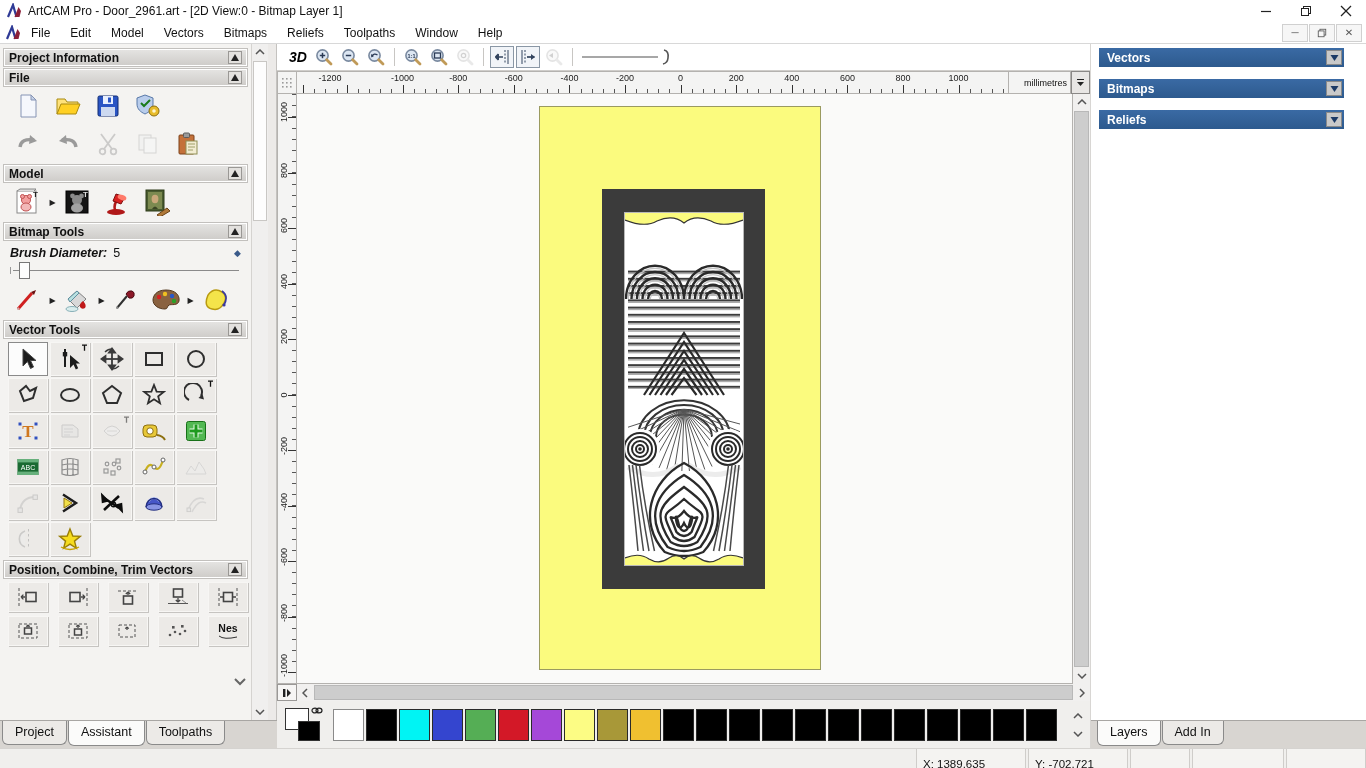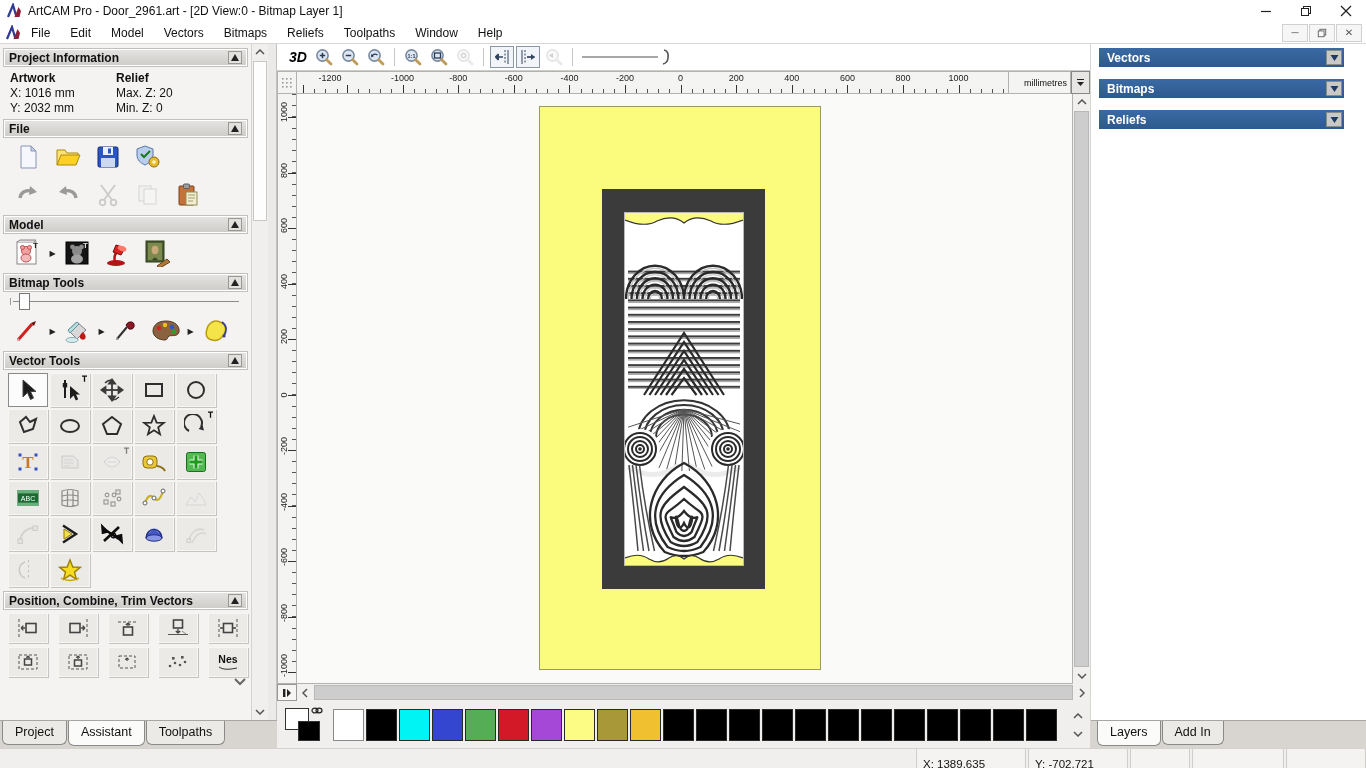--- a/index.html
+++ b/index.html
@@ -177,28 +177,20 @@
       <div class="lp-content">
 
         <div class="sec-header">
           <span>Project Information</span>
           <span class="collapse-btn">
               <svg width="8" height="7" viewBox="0 0 8 7">
                 <polygon points="4,0 8,7 0,7" fill="#222"></polygon>
               </svg>
             </span>
         </div>
-        <div class="info-grid">
-          <span class="b">Artwork</span>
-          <span class="b">Relief</span>
-          <span>X: 1016 mm</span>
-          <span>Max. Z: 20</span>
-          <span>Y: 2032 mm</span>
-          <span>Min. Z: 0</span>
-        </div>
 
         <div class="sec-header">
           <span>File</span>
           <span class="collapse-btn">
               <svg width="8" height="7" viewBox="0 0 8 7">
                 <polygon points="4,0 8,7 0,7" fill="#222"></polygon>
               </svg>
             </span>
         </div>
         <div class="icon-row" id="file-row1">
@@ -346,20 +338,25 @@
             </button>
           </div>
 
         <div class="sec-header">
           <span>Bitmap Tools</span>
           <span class="collapse-btn">
               <svg width="8" height="7" viewBox="0 0 8 7">
                 <polygon points="4,0 8,7 0,7" fill="#222"></polygon>
               </svg>
             </span>
+        </div>
+        <div class="brush-row">
+          <span class="lbl">Brush Diameter:</span>
+          <span class="val">5</span>
+          <span class="dot">◆</span>
         </div>
         <div class="slider-row">
           <span class="slider-end"></span>
           <div class="slider-track">
               <div class="slider-handle"></div>
             </div>
         </div>
         <div class="icon-row" id="bitmap-row">
             <button class="icbtn">
               <span>

